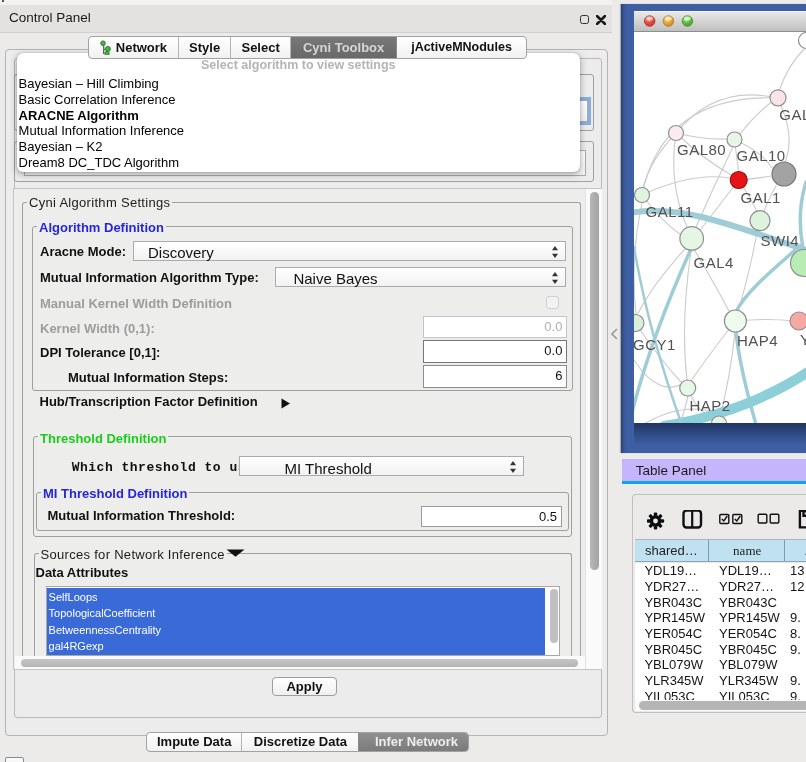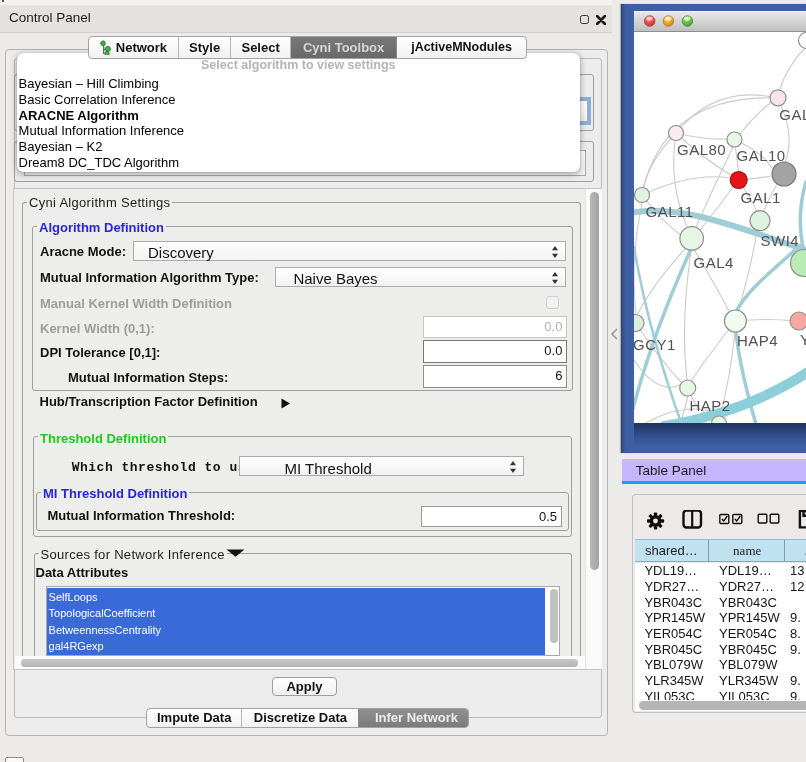--- a/index.html
+++ b/index.html
@@ -129,21 +129,21 @@
   </div>
 
   <div class="abs" style="left:15px;top:656px;width:570px;height:13px;background:#fafafa;"></div>
   <div class="abs" style="left:20.5px;top:658.8px;width:557px;height:8.4px;background:linear-gradient(#c6c6c6,#b4b4b4);border-radius:4.5px;"></div>
 </div>
 
 <div id="bottomarea">
 
   <div class="abs" style="left:272px;top:676.5px;width:65px;height:19px;background:linear-gradient(#ffffff,#efefef);border:1px solid #9d9d9d;border-radius:4px;text-align:center;font-size:13px;font-weight:bold;color:#111;line-height:18px;">Apply</div>
 
-  <div class="abs" style="left:146px;top:708px;width:322.5px;height:19.5px;border:1px solid #a2a2a2;border-radius:4px;background:linear-gradient(#ffffff,#f1f1f1);overflow:hidden;display:flex;text-align:center;">
+  <div class="abs" style="left:146px;top:732px;width:322.5px;height:19.5px;border:1px solid #a2a2a2;border-radius:4px;background:linear-gradient(#ffffff,#f1f1f1);overflow:hidden;display:flex;text-align:center;">
     <div style="width:95.4px;height:100%;border-right:1px solid #b5b5b5;display:flex;align-items:center;justify-content:center;font-size:13px;font-weight:bold;color:#111;">Impute Data</div>
     <div style="width:117.1px;height:100%;border-right:1px solid #888;display:flex;align-items:center;justify-content:center;font-size:13px;font-weight:bold;color:#111;">Discretize Data</div>
     <div style="flex:1;height:100%;display:flex;align-items:center;justify-content:center;padding-left:6px;font-size:13px;font-weight:bold;color:#ededed;background:linear-gradient(#909090,#7b7b7b);">Infer Network</div>
   </div>
 </div>
 
 <div id="popup" class="abs" style="z-index:5;left:16.6px;top:52.5px;width:563.4px;height:119.5px;background:#fff;border-radius:6px;box-shadow:0 2px 7px rgba(0,0,0,0.35), 0 0 1px rgba(0,0,0,0.45);">
   <div style="position:absolute;left:0;top:5.7px;width:100%;text-align:center;font-size:12.5px;font-weight:bold;color:#b4b4b4;">Select algorithm to view settings</div>
   <div style="position:absolute;left:2px;top:23.5px;font-size:13px;color:#000;line-height:15.8px;">
     Bayesian – Hill Climbing<br>

